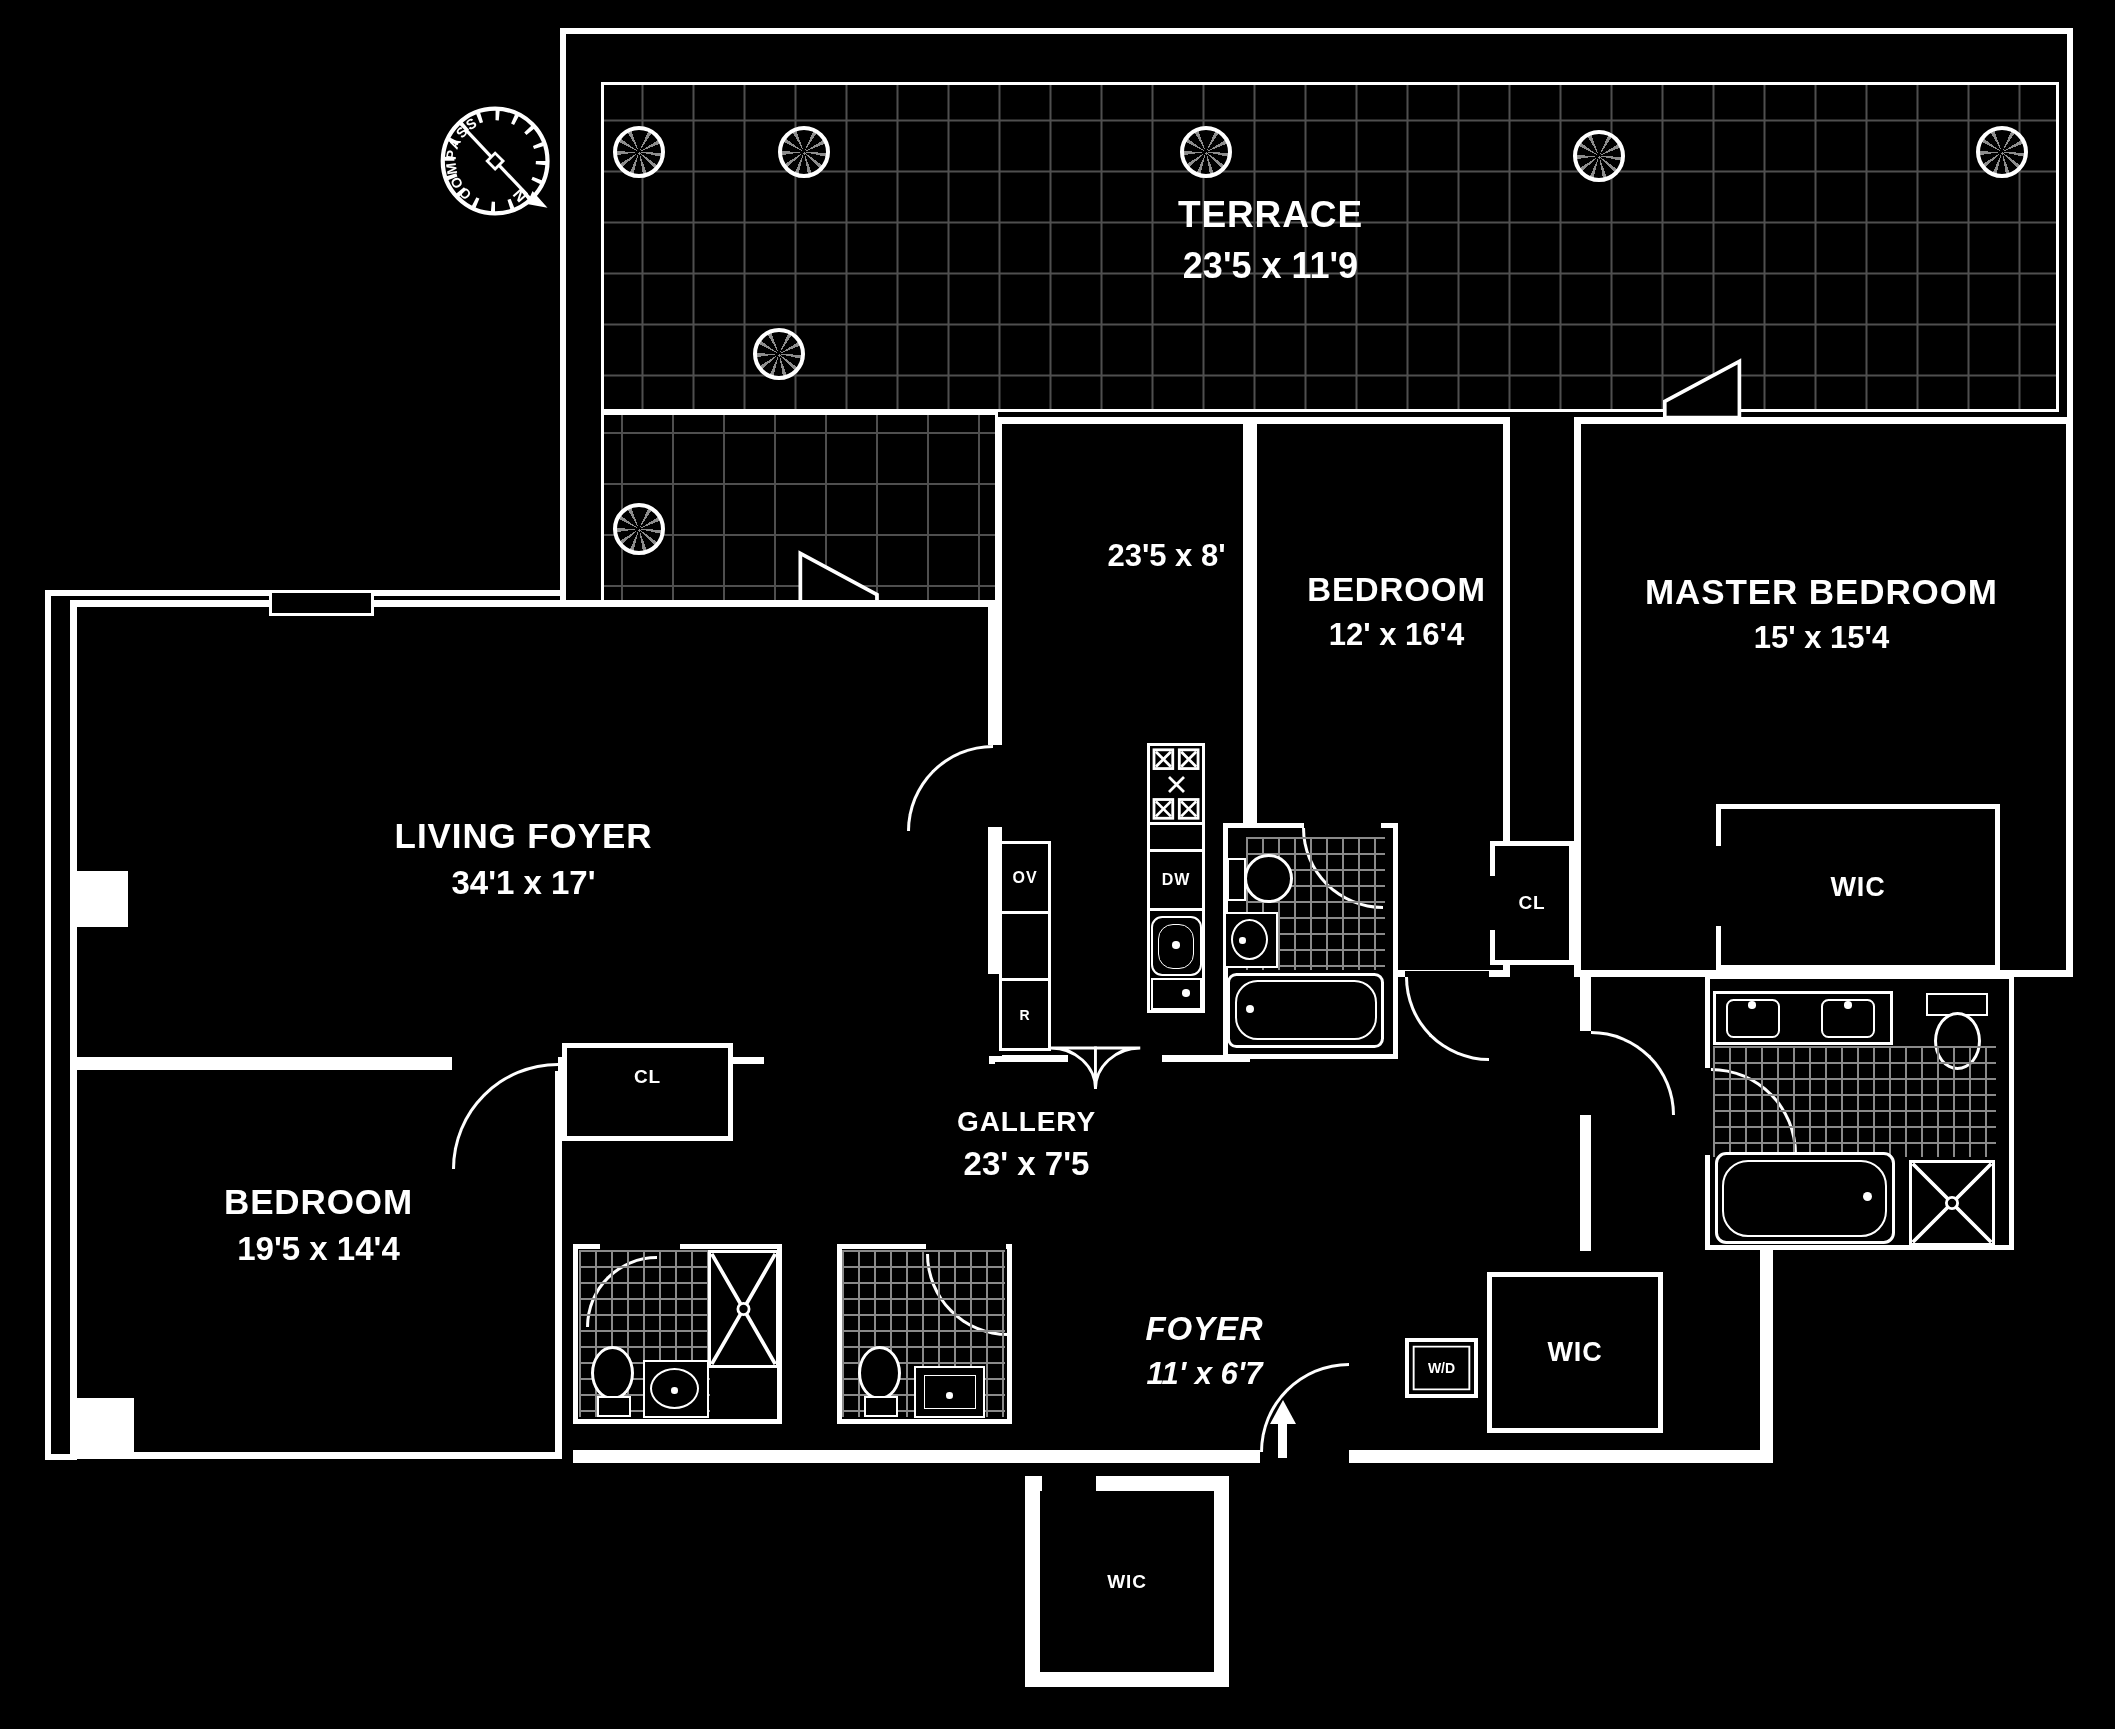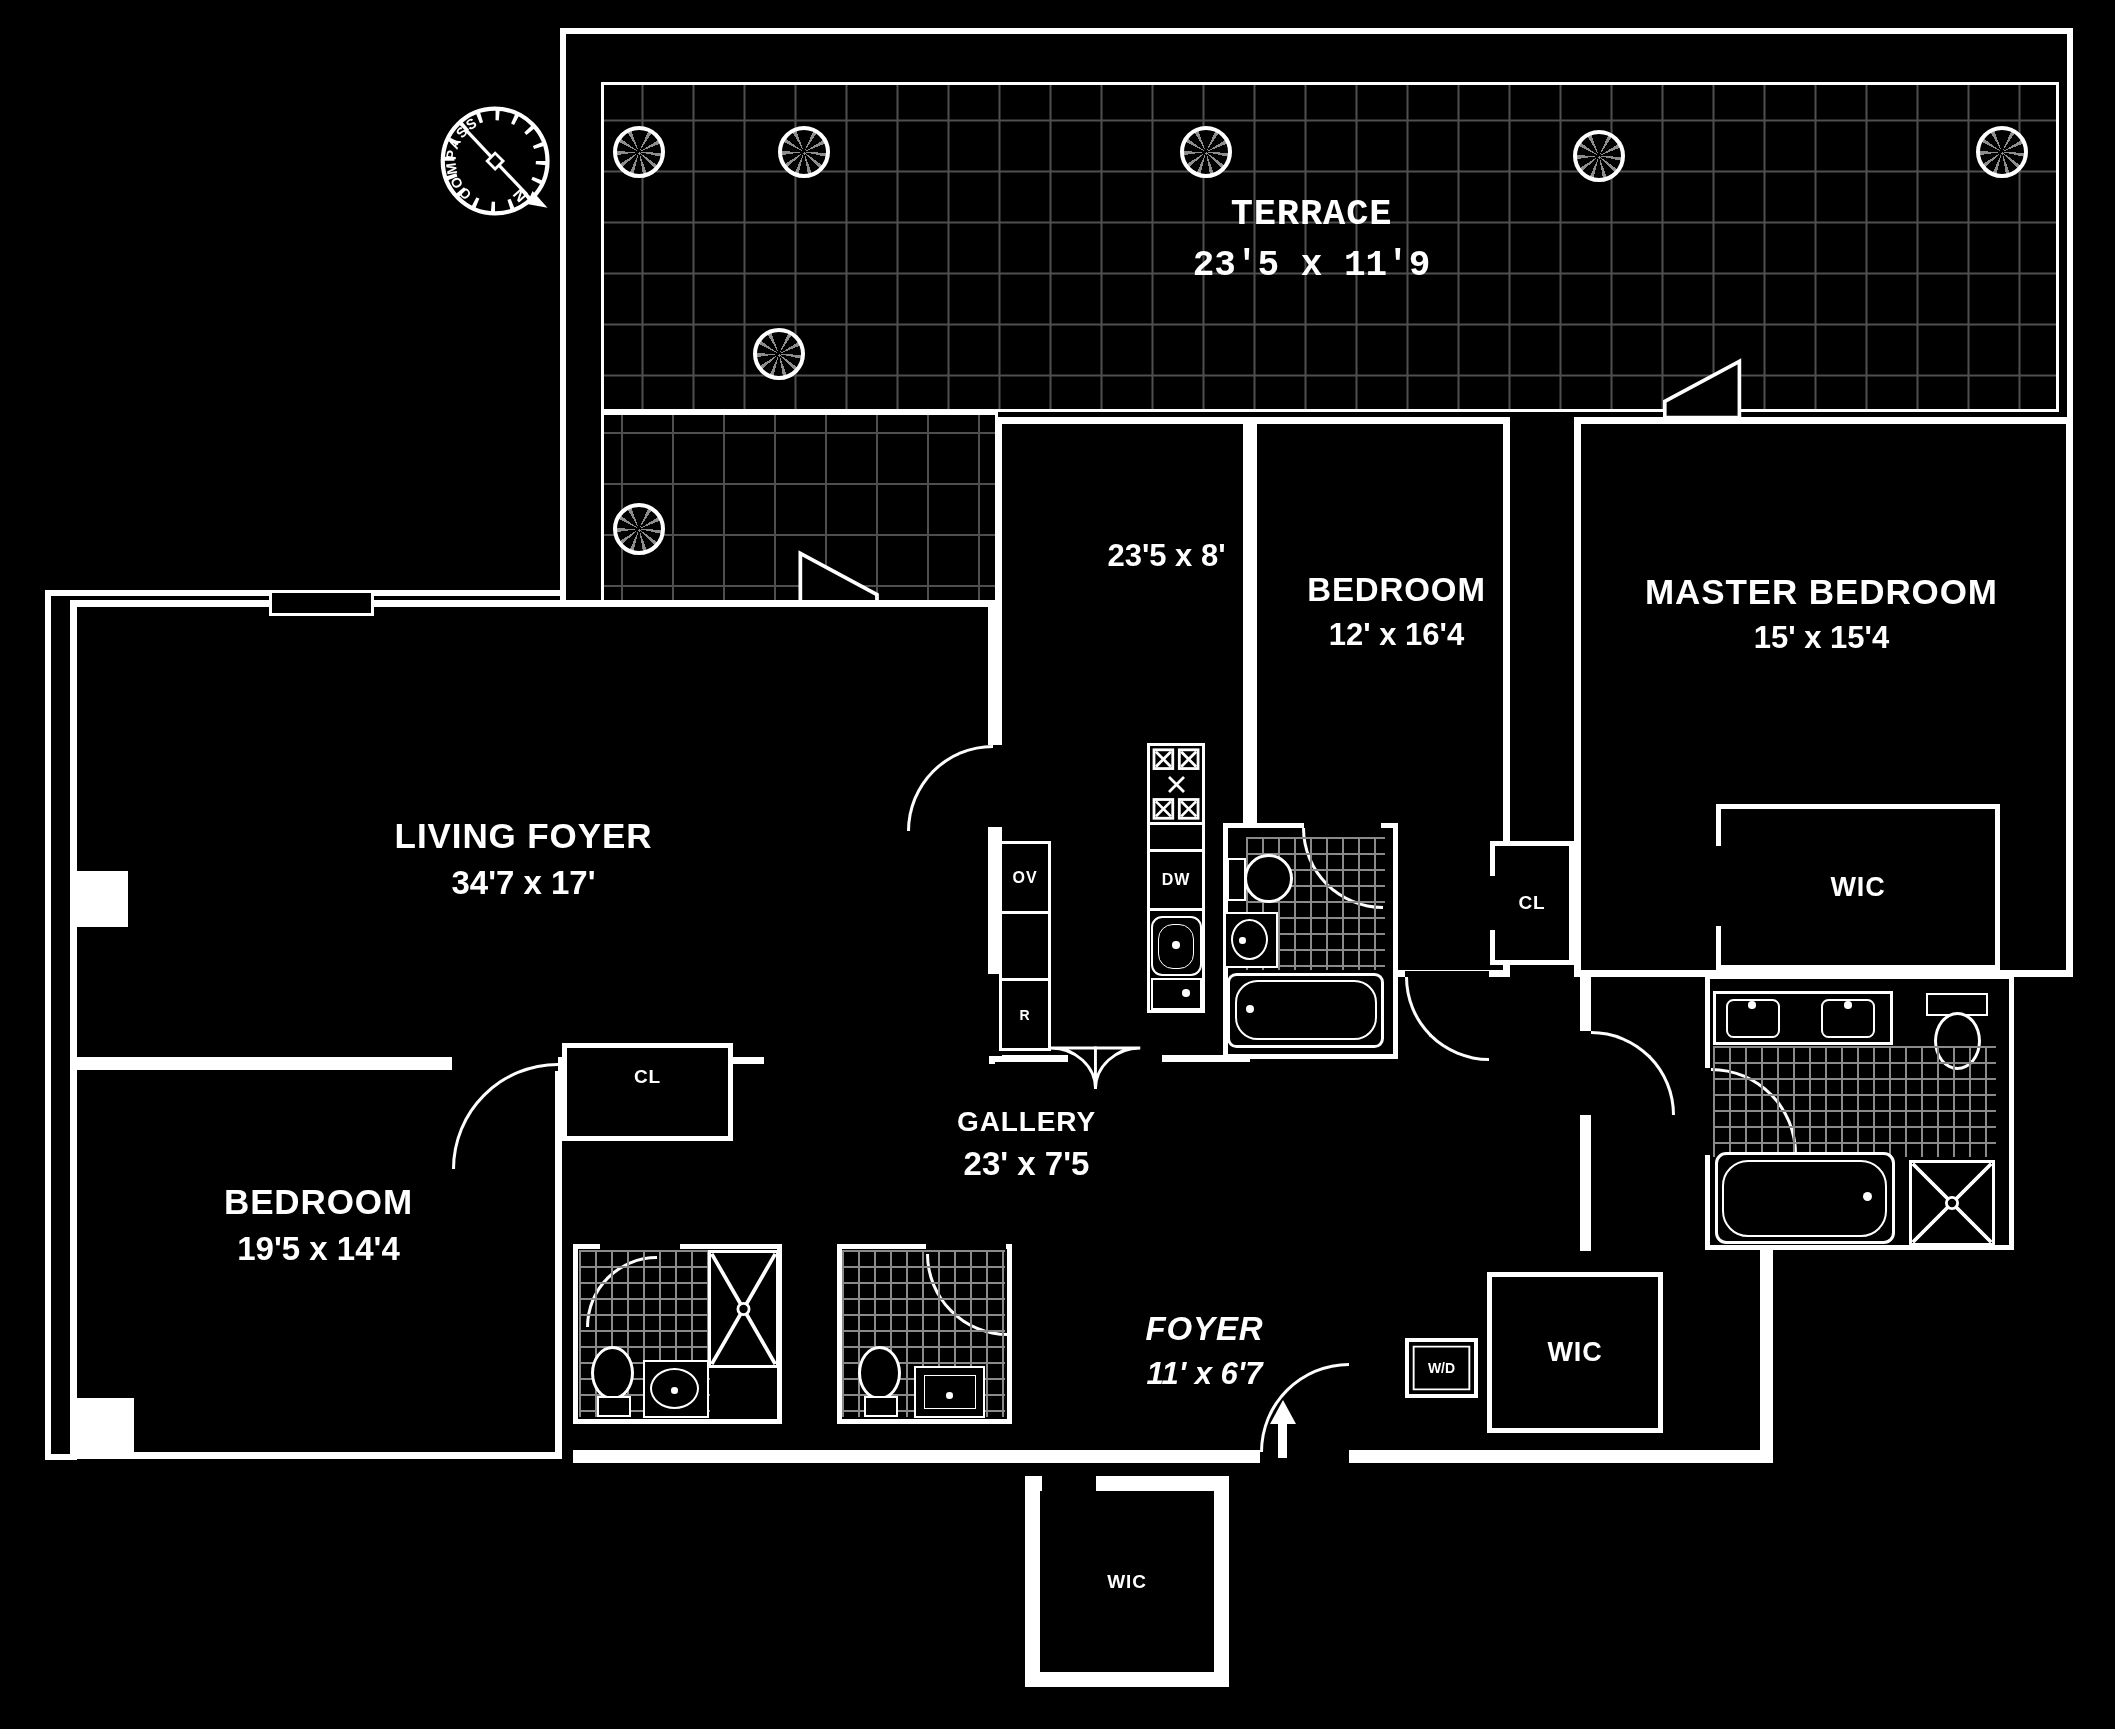--- a/index.html
+++ b/index.html
@@ -206,38 +206,38 @@
   <div class="fix b3" style="left:864px;top:1396px;width:34px;height:20.6px;"></div>
   <div class="fix b3" style="left:914px;top:1366px;width:71px;height:52px;"></div>
   <div class="fix b2" style="left:924px;top:1375px;width:52px;height:34px;"></div>
   <div class="dot" style="left:946px;top:1392px;width:6.6px;height:6.6px;"></div>
 
   <div class="wd" style="left:1405px;top:1338px;width:73px;height:60px;">W/D</div>
 
   <div class="abs" style="left:1270px;top:1400px;width:0;height:0;border-left:13px solid transparent;border-right:13px solid transparent;border-bottom:24px solid #fff;"></div>
   <div class="wall" style="left:1278px;top:1422px;width:9.4px;height:36px;"></div>
 
-  <div class="lbl" style="left:1152px;top:189px;width:319px;font-family:Liberation Mono, monospace;">
+  <div class="lbl" style="left:1111px;top:189px;width:319px;">
     <div class="nm" style="font-size:37px;">TERRACE</div>
     <div class="dm" style="font-size:36px;">23'5 x 11'9</div>
   </div>
   <div class="lbl" style="left:1059px;top:534px;width:215px;">
     <div class="dm">23'5 x 8'</div>
   </div>
   <div class="lbl" style="left:1270px;top:567px;width:253px;">
     <div class="nm">BEDROOM</div>
     <div class="dm">12' x 16'4</div>
   </div>
   <div class="lbl" style="left:1585px;top:567px;width:473px;">
     <div class="nm" style="font-size:35px;">MASTER BEDROOM</div>
     <div class="dm">15' x 15'4</div>
   </div>
   <div class="lbl" style="left:364px;top:811px;width:319px;">
     <div class="nm" style="font-size:35px;">LIVING FOYER</div>
-    <div class="dm" style="font-size:33px;">34'7 x 17'</div>
+    <div class="dm" style="font-size:33px;">34'1 x 17'</div>
   </div>
   <div class="lbl" style="left:157px;top:1177px;width:323px;">
     <div class="nm" style="font-size:35px;">BEDROOM</div>
     <div class="dm" style="font-size:33px;">19'5 x 14'4</div>
   </div>
   <div class="lbl" style="left:867px;top:1102px;width:319px;">
     <div class="nm" style="font-size:28px;">GALLERY</div>
     <div class="dm" style="font-size:33px;">23' x 7'5</div>
   </div>
   <div class="lbl" style="left:1092px;top:1306px;width:225px;font-style:italic;">

